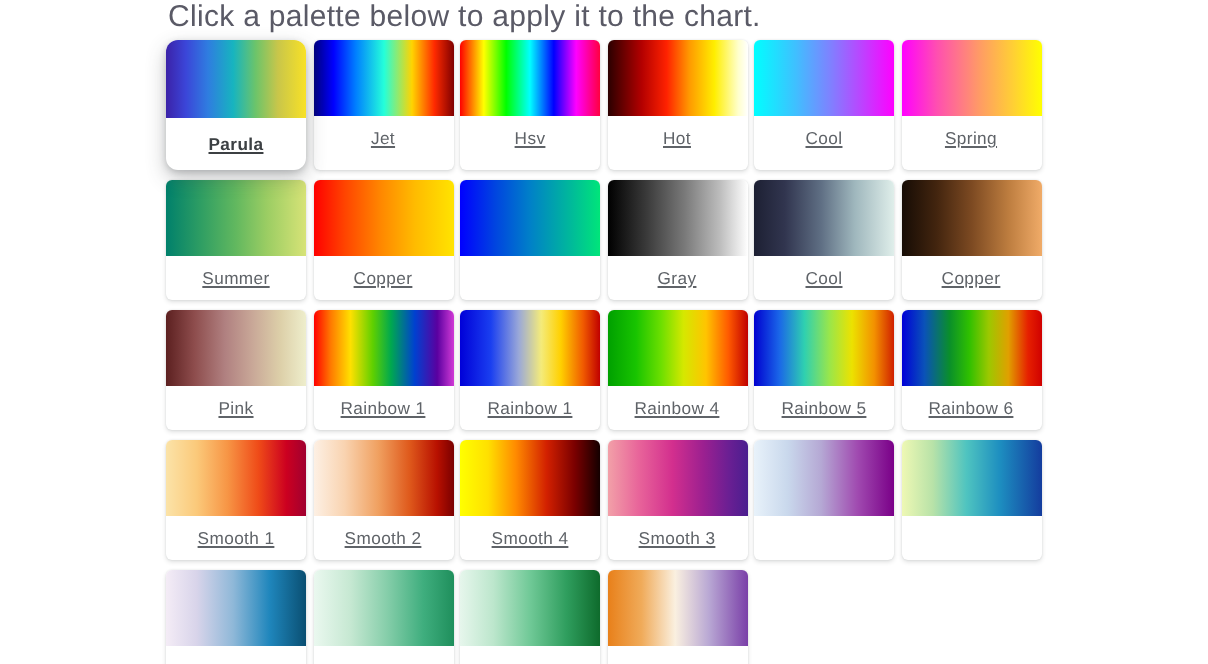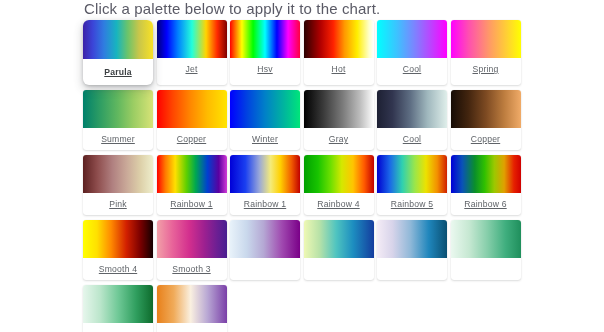--- a/index.html
+++ b/index.html
@@ -126,21 +126,20 @@
       <div class="palette-card">
         <div class="swatch" style="background: linear-gradient(to right, rgb(0, 128, 107) 0%, rgb(47, 158, 99) 25%, rgb(98, 184, 95) 50%, rgb(155, 205, 99) 72%, rgb(215, 227, 119) 100%);"></div>
         <div class="palette-label">Summer</div>
       </div>
       <div class="palette-card">
         <div class="swatch" style="background: linear-gradient(to right, rgb(255, 0, 0) 0%, rgb(255, 68, 0) 22%, rgb(255, 136, 0) 48%, rgb(255, 187, 0) 72%, rgb(255, 228, 0) 100%);"></div>
         <div class="palette-label">Copper</div>
       </div>
       <div class="palette-card">
         <div class="swatch" style="background: linear-gradient(to right, rgb(0, 0, 255) 0%, rgb(0, 68, 224) 25%, rgb(0, 128, 200) 50%, rgb(0, 183, 156) 78%, rgb(0, 229, 122) 100%);"></div>
-        <div class="palette-label">Winter</div>
       </div>
       <div class="palette-card">
         <div class="swatch" style="background: linear-gradient(to right, rgb(0, 0, 0) 0%, rgb(59, 59, 59) 28%, rgb(122, 122, 122) 55%, rgb(189, 189, 189) 80%, rgb(255, 255, 255) 100%);"></div>
         <div class="palette-label">Gray</div>
       </div>
       <div class="palette-card">
         <div class="swatch" style="background: linear-gradient(to right, rgb(29, 32, 51) 0%, rgb(49, 53, 79) 22%, rgb(95, 111, 132) 48%, rgb(159, 183, 189) 72%, rgb(223, 238, 234) 100%);"></div>
         <div class="palette-label">Cool</div>
       </div>
       <div class="palette-card">
@@ -165,20 +164,28 @@
       </div>
       <div class="palette-card">
         <div class="swatch" style="background: linear-gradient(to right, rgb(0, 0, 208) 0%, rgb(26, 102, 232) 18%, rgb(47, 208, 176) 36%, rgb(154, 230, 74) 54%, rgb(236, 226, 0) 70%, rgb(243, 144, 0) 86%, rgb(208, 32, 0) 100%);"></div>
         <div class="palette-label">Rainbow 5</div>
       </div>
       <div class="palette-card">
         <div class="swatch" style="background: linear-gradient(to right, rgb(0, 0, 216) 0%, rgb(10, 82, 184) 16%, rgb(10, 143, 42) 34%, rgb(47, 192, 0) 48%, rgb(156, 200, 0) 62%, rgb(224, 160, 0) 76%, rgb(230, 32, 0) 90%, rgb(208, 0, 0) 100%);"></div>
         <div class="palette-label">Rainbow 6</div>
       </div>
       <div class="palette-card">
+        <div class="swatch" style="background: linear-gradient(to right, rgb(251, 227, 168) 0%, rgb(251, 201, 122) 22%, rgb(247, 149, 69) 44%, rgb(239, 75, 24) 66%, rgb(204, 0, 32) 86%, rgb(160, 0, 48) 100%);"></div>
+        <div class="palette-label">Smooth 1</div>
+      </div>
+      <div class="palette-card">
+        <div class="swatch" style="background: linear-gradient(to right, rgb(253, 240, 228) 0%, rgb(249, 211, 176) 22%, rgb(240, 160, 96) 46%, rgb(223, 90, 28) 68%, rgb(184, 16, 0) 88%, rgb(122, 0, 0) 100%);"></div>
+        <div class="palette-label">Smooth 2</div>
+      </div>
+      <div class="palette-card">
         <div class="swatch" style="background: linear-gradient(to right, rgb(255, 255, 0) 0%, rgb(255, 224, 0) 20%, rgb(255, 138, 0) 40%, rgb(210, 32, 0) 62%, rgb(122, 0, 0) 82%, rgb(20, 0, 0) 100%);"></div>
         <div class="palette-label">Smooth 4</div>
       </div>
       <div class="palette-card">
         <div class="swatch" style="background: linear-gradient(to right, rgb(242, 160, 168) 0%, rgb(232, 100, 154) 22%, rgb(211, 47, 142) 46%, rgb(156, 32, 144) 68%, rgb(107, 31, 147) 86%, rgb(74, 30, 143) 100%);"></div>
         <div class="palette-label">Smooth 3</div>
       </div>
       <div class="palette-card">
         <div class="swatch" style="background: linear-gradient(to right, rgb(232, 242, 250) 0%, rgb(201, 216, 236) 24%, rgb(181, 168, 212) 48%, rgb(160, 74, 176) 74%, rgb(122, 0, 136) 100%);"></div>
         <div class="palette-label"></div>

